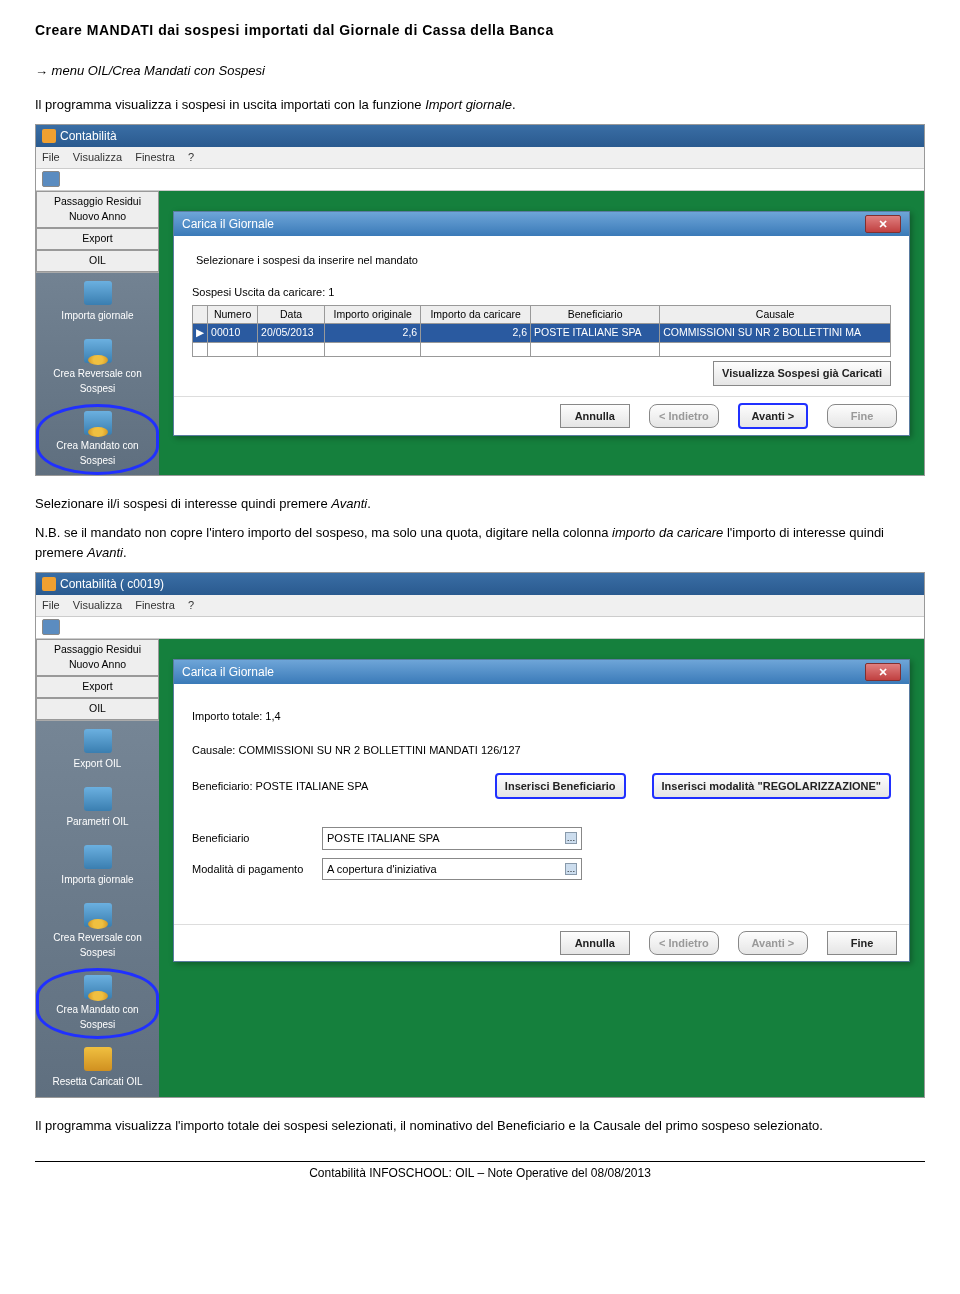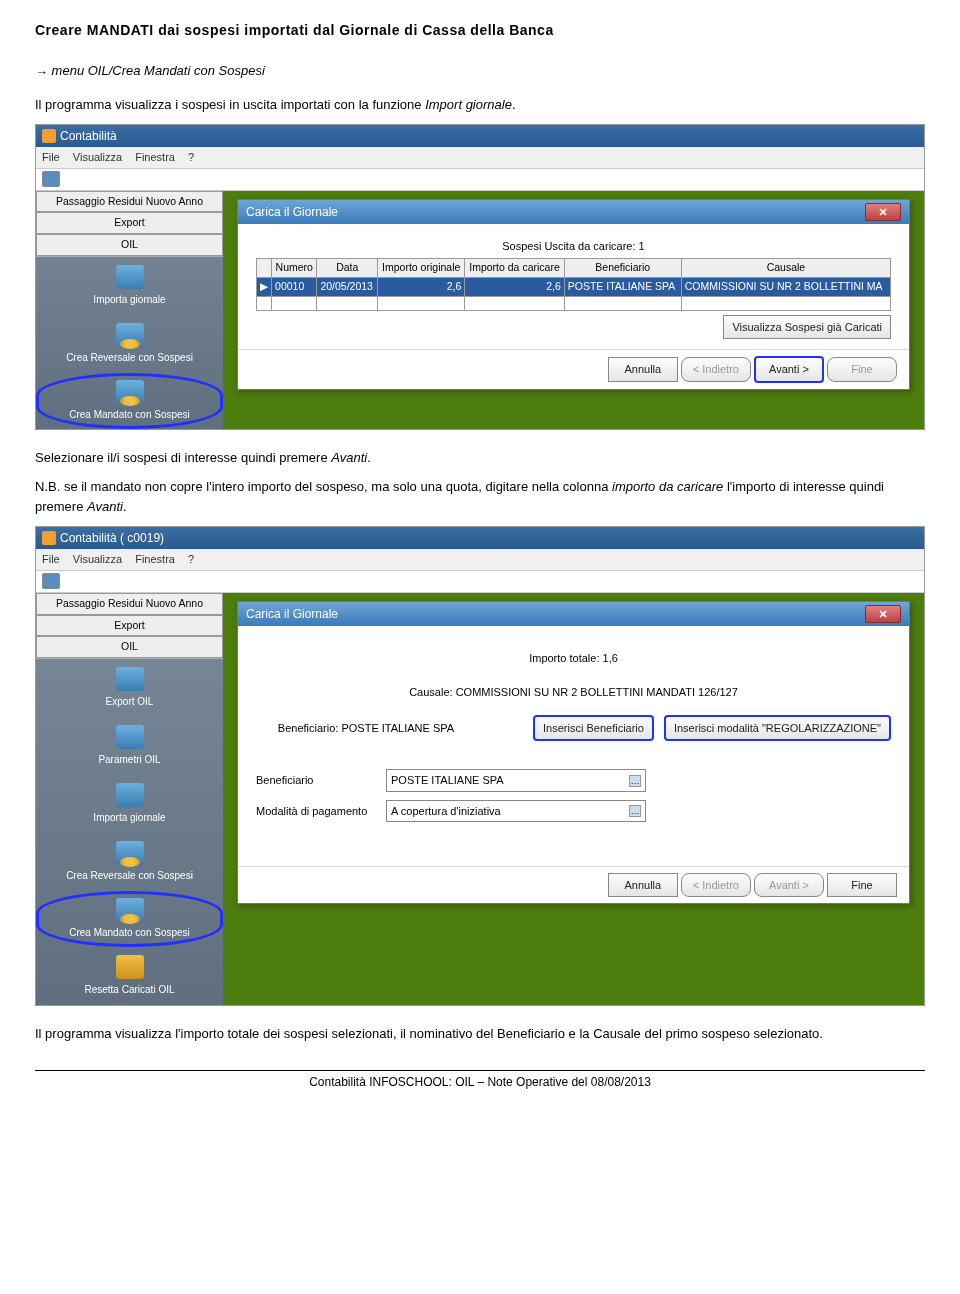--- a/index.html
+++ b/index.html
@@ -9,43 +9,43 @@
   .para { margin-bottom: 10px; font-size: 13px; }
   .para em, em { font-style: italic; }
   .screenshot { border: 1px solid #999; margin: 6px 0 18px 0; background: #fff; font-family: "Segoe UI", Tahoma, sans-serif; font-size: 11px; color: #000; overflow: hidden; }
   .ss-titlebar { background: linear-gradient(#3a6ea5, #2a5a8f); color: #fff; padding: 2px 6px; font-size: 12px; display: flex; align-items: center; gap: 4px; }
   .ss-titlebar .tb-icon { width: 14px; height: 14px; background: #f0a030; display: inline-block; border-radius: 2px; }
   .ss-menubar { background: #f0f0f0; border-bottom: 1px solid #ccc; padding: 2px 6px; font-size: 11px; }
   .ss-menubar span { margin-right: 10px; color: #333; }
   .ss-toolbar { background: #fff; border-bottom: 1px solid #ccc; padding: 2px 6px; height: 22px; }
   .ss-toolbar .tb-btn { width: 18px; height: 16px; background: #5b8cc0; display: inline-block; border: 1px solid #888; border-radius: 2px; }
   .ss-body { display: flex; min-height: 230px; }
-  .ss-side { width: 187px; background: linear-gradient(to bottom, #7a8a9a 0%, #5f6f7f 100%); color: #fff; font-size: 10.5px; }
+  .ss-side { width: 123px; background: linear-gradient(to bottom, #7a8a9a 0%, #5f6f7f 100%); color: #fff; font-size: 10.5px; }
   .side-btns { background: #f0f0f0; color: #000; border-bottom: 1px solid #aaa; }
   .side-btn { border: 1px solid #999; background: #eee; padding: 2px 4px; margin: 0; font-size: 10.5px; text-align: center; }
   .side-item { text-align: center; padding: 8px 3px; font-size: 10px; }
   .side-item .ico { width: 28px; height: 24px; margin: 0 auto 3px auto; display: block; background: linear-gradient(#6bb0e0,#3a7eb0); border-radius: 3px; position: relative; }
   .side-item .ico.coins::after { content:""; position:absolute; bottom:-2px; left:4px; width:20px; height:10px; background: radial-gradient(circle, #f0c040 40%, #d09020 100%); border-radius: 50%; }
   .side-item .ico.reset { background: linear-gradient(#f0c040,#d09020); }
   .highlight-circle { border: 3px solid #2030ff; border-radius: 50% / 40%; padding: 4px 2px; }
-  .ss-main { flex: 1; background: #4d7c0f; position: relative; padding: 8px 14px; }
+  .ss-main { flex: 1; background: #15803d; position: relative; padding: 20px 14px; }
   .dialog { background: #fff; border: 1px solid #5a7ca0; box-shadow: 2px 2px 6px rgba(0,0,0,0.3); }
   .dlg-title { background: linear-gradient(#6ea5d8,#3a7ab8); color: #fff; padding: 3px 8px; font-size: 12px; display: flex; justify-content: space-between; align-items: center; }
   .dlg-close { background: linear-gradient(#e08080,#c04040); color:#fff; width: 36px; height: 18px; text-align: center; border-radius: 2px; font-weight: bold; font-size: 11px; line-height: 16px; border:1px solid #803030; }
   .dlg-body { padding: 10px 18px; background: #fff; }
   .instr { font-size: 11px; margin: 6px 0 16px 4px; }
-  .subhdr { font-size: 11px; margin: 4px 0; text-align: center; }
+  .subhdr { font-size: 11px; margin: 4px 0; }
   .tbl { width: 100%; border-collapse: collapse; font-size: 10.5px; }
   .tbl th { background: #eee; border: 1px solid #999; padding: 1px 3px; text-align: center; font-weight: normal; }
   .tbl td { border: 1px solid #999; padding: 1px 3px; }
   .tbl .row-sel td { background: #2a5aa0; color: #fff; }
   .tbl .row-empty td { height: 14px; }
   .rowmark { width: 14px; text-align:center; }
   .dlg-actions { text-align: right; padding: 6px 12px; border-top: 1px solid #ddd; }
-  .winbtn { display: inline-block; min-width: 70px; padding: 3px 8px; border: 1px solid #888; background: linear-gradient(#fdfdfd,#e5e5e5); font-size: 11px; text-align: center; margin-left: 0; color: #222; }
+  .winbtn { display: inline-block; min-width: 70px; padding: 3px 8px; border: 1px solid #888; background: linear-gradient(#fdfdfd,#e5e5e5); font-size: 11px; text-align: center; margin-left: 16px; color: #222; font-weight: bold; }
   .winbtn.disabled { color: #999; border-radius: 8px; }
   .winbtn.outlined { border: 2px solid #2030ff; border-radius: 4px; }
   .sub-right { text-align: right; margin-top: 4px; }
   .form-row { display: flex; align-items: center; margin: 8px 0; font-size: 11px; }
   .form-row label { width: 130px; }
   .form-row .txt { flex: 0 0 260px; border: 1px solid #888; padding: 2px 4px; background: #fff; display:flex; justify-content:space-between; align-items:center;}
   .form-row .txt .ellips { width:12px; height:12px; background:#cde; border:1px solid #89a; font-size:9px; text-align:center; line-height:10px; }
   .inline-btns { display: flex; gap: 10px; margin-left: auto; }
   .footer { margin-top: 26px; }
   .footer hr { border: none; border-top: 1px solid #000; margin-bottom: 2px; }
@@ -95,20 +95,21 @@
         <span>Crea Mandato con Sospesi</span>
       </div>
     </div>
     <div class="ss-main">
       <div class="dialog">
         <div class="dlg-title">
           <span>Carica il Giornale</span>
           <span class="dlg-close">✕</span>
         </div>
         <div class="dlg-body">
+          <div class="instr">Selezionare i sospesi da inserire nel mandato</div>
           <div class="subhdr">Sospesi Uscita da caricare: 1</div>
           <table class="tbl">
             <thead>
               <tr>
                 <th class="rowmark"></th>
                 <th>Numero</th>
                 <th>Data</th>
                 <th>Importo originale</th>
                 <th>Importo da caricare</th>
                 <th>Beneficiario</th>
@@ -205,21 +206,21 @@
       </div>
     </div>
     <div class="ss-main">
       <div class="dialog">
         <div class="dlg-title">
           <span>Carica il Giornale</span>
           <span class="dlg-close">✕</span>
         </div>
         <div class="dlg-body" style="min-height:240px;">
           <div style="height:10px;"></div>
-          <div class="subhdr">Importo totale: 1,6</div>
+          <div class="subhdr">Importo totale: 1,4</div>
           <div style="height:10px;"></div>
           <div class="subhdr">Causale: COMMISSIONI SU NR 2 BOLLETTINI MANDATI 126/127</div>
           <div style="height:10px;"></div>
           <div style="display:flex; align-items:center;">
             <div class="subhdr" style="flex:0 0 220px;">Beneficiario: POSTE ITALIANE SPA</div>
             <div class="inline-btns">
               <span class="winbtn outlined" style="min-width:120px;">Inserisci Beneficiario</span>
               <span class="winbtn outlined" style="min-width:200px;">Inserisci modalità "REGOLARIZZAZIONE"</span>
             </div>
           </div>

